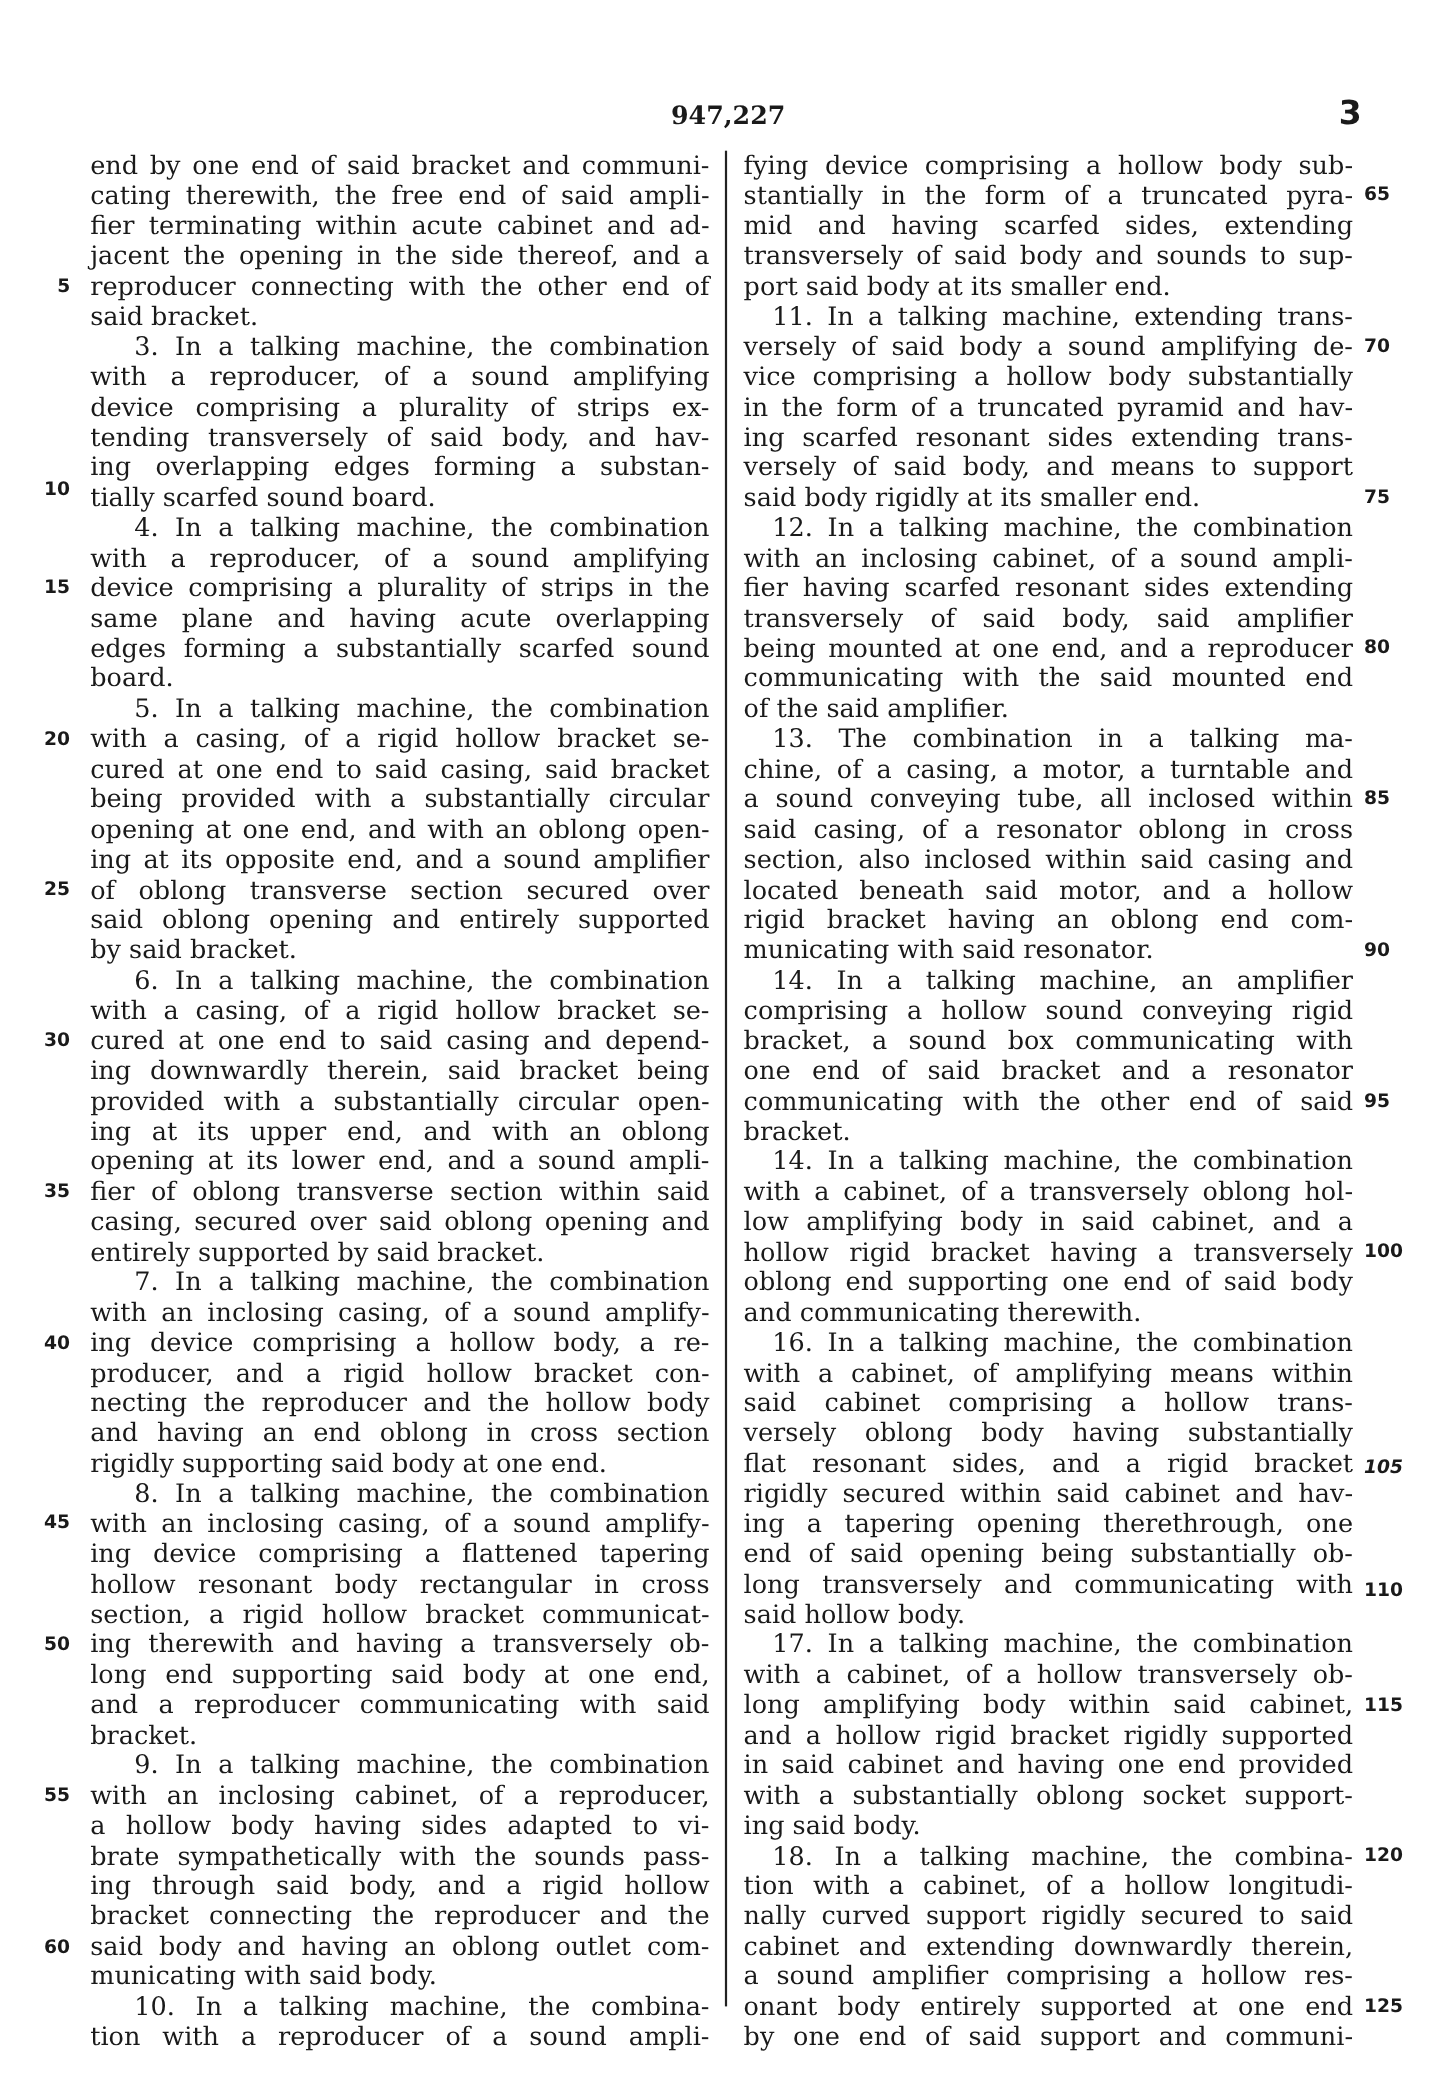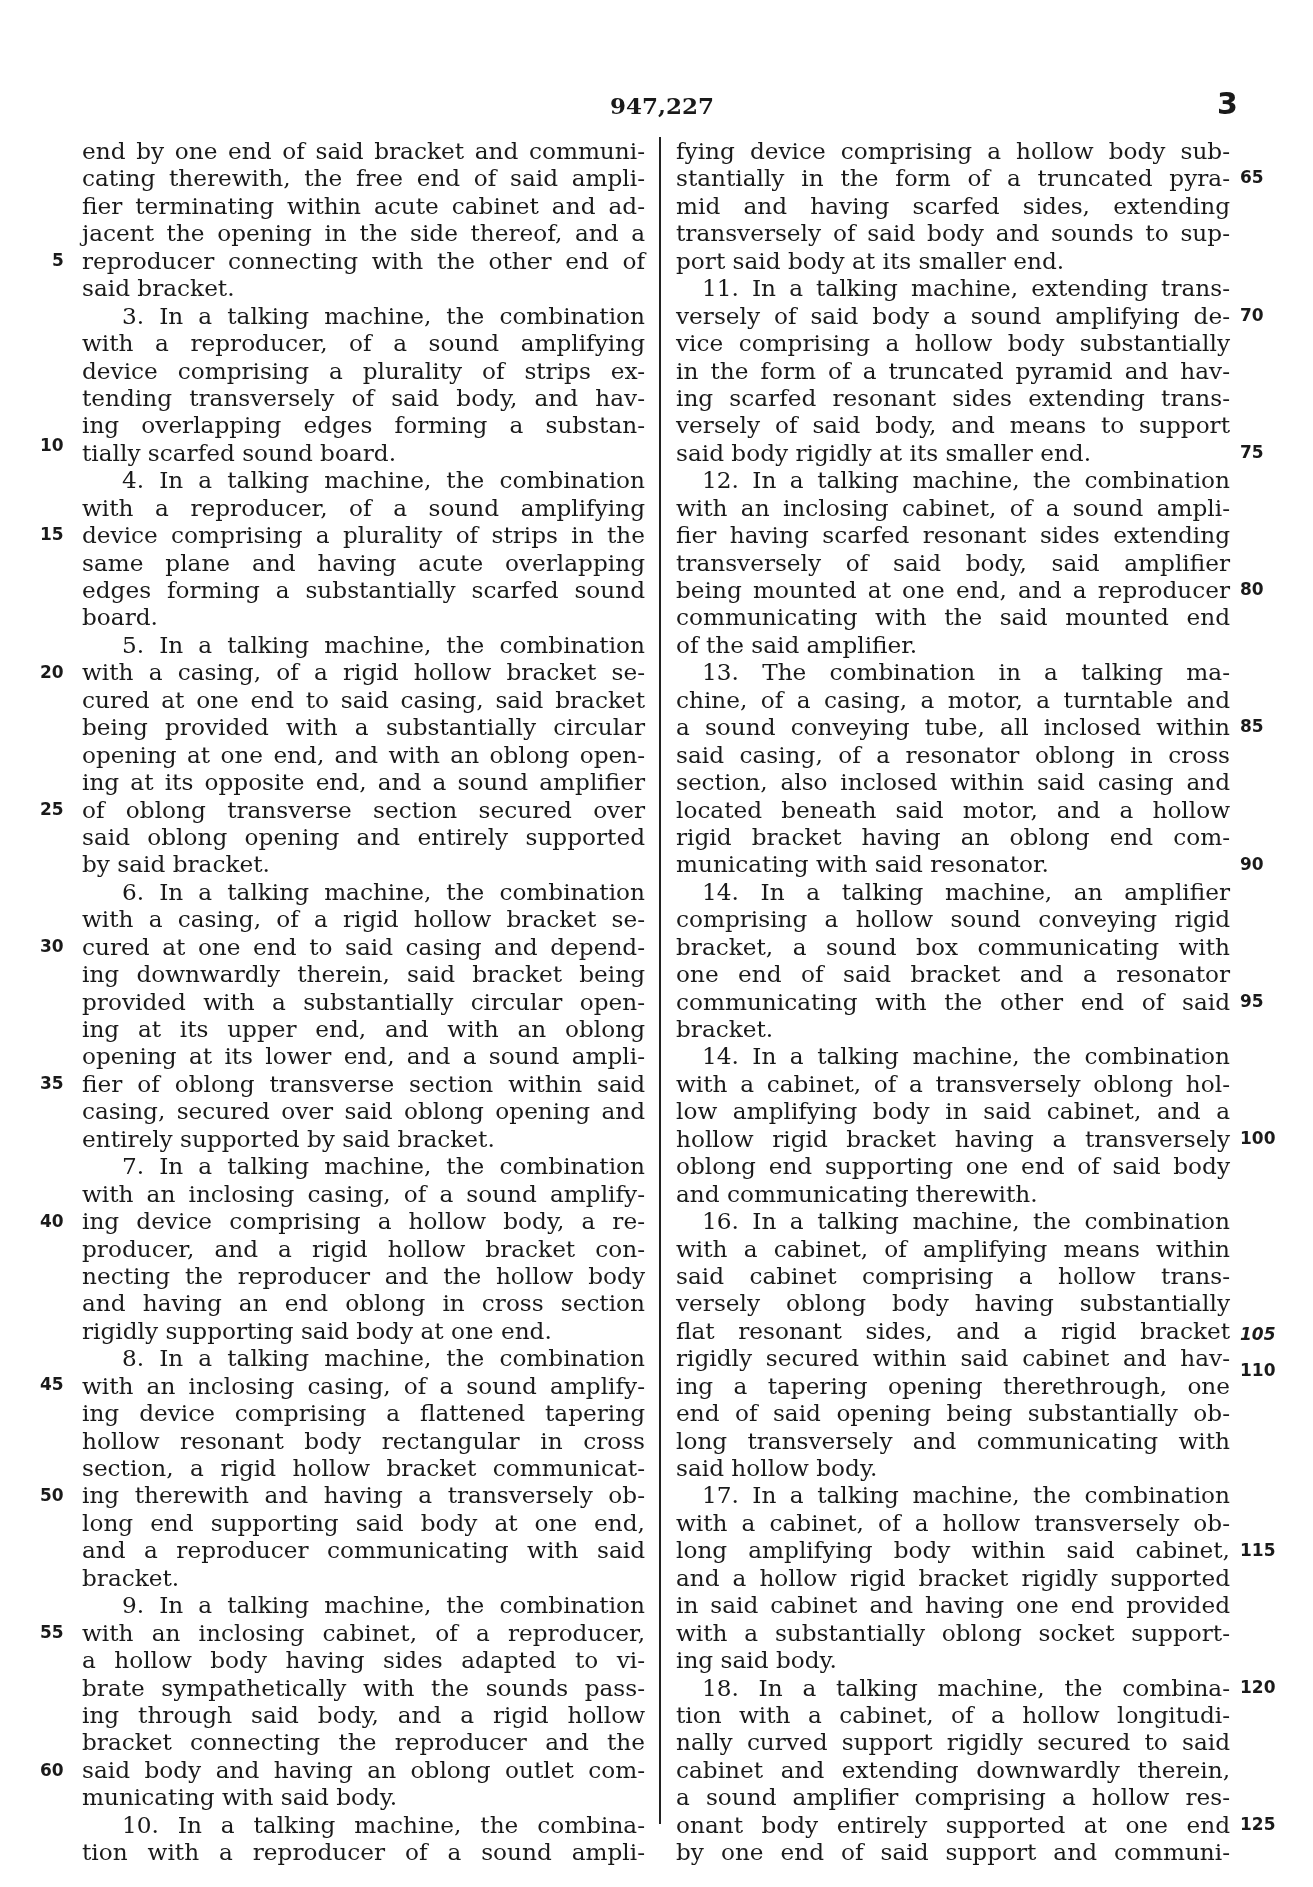--- a/index.html
+++ b/index.html
@@ -178,18 +178,18 @@
       <div class="lnum left two" style="top: 1756.55px;">60</div>
       <div class="lnum right two" style="top: 164.45px;">65</div>
       <div class="lnum right two" style="top: 301.7px;">70</div>
       <div class="lnum right two" style="top: 438.95px;">75</div>
       <div class="lnum right two" style="top: 576.2px;">80</div>
       <div class="lnum right two" style="top: 713.45px;">85</div>
       <div class="lnum right two" style="top: 850.7px;">90</div>
       <div class="lnum right two" style="top: 987.95px;">95</div>
       <div class="lnum right two" style="top: 1125.2px;">100</div>
       <div class="lnum right two" style="top: 1321px; font-style: italic;">105</div>
-      <div class="lnum right two" style="top: 1357px;">110</div>
+      <div class="lnum right two" style="top: 1433px;">110</div>
       <div class="lnum right two" style="top: 1536.95px;">115</div>
       <div class="lnum right two" style="top: 1674.2px;">120</div>
       <div class="lnum right two" style="top: 1811.45px;">125</div>
     </div>
 </div>
 
 </body></html>

